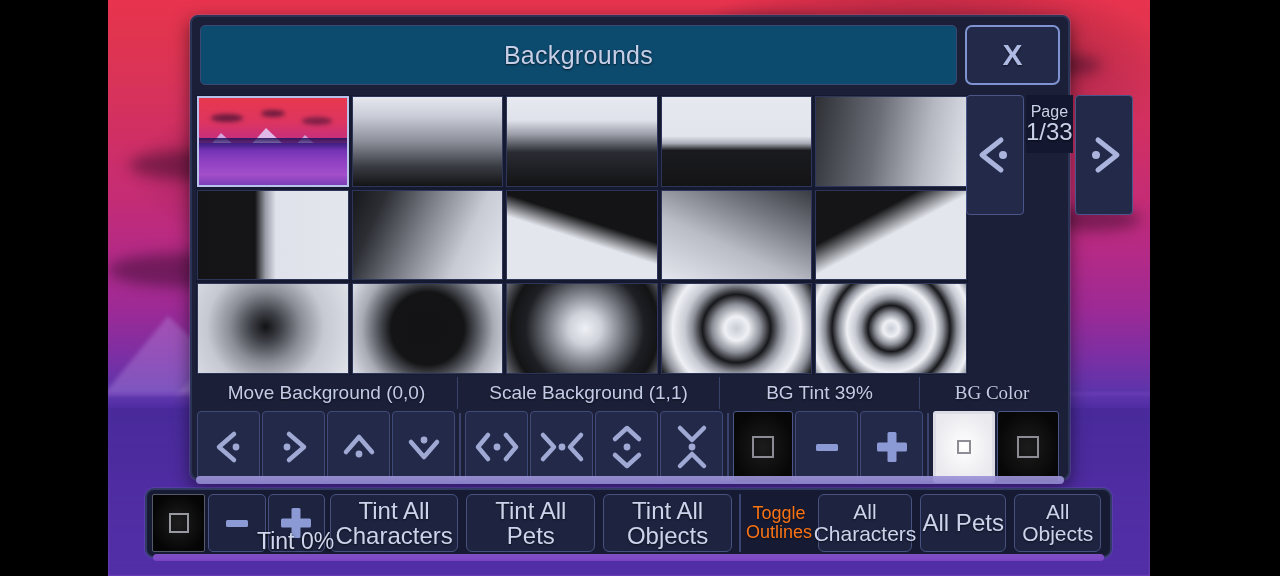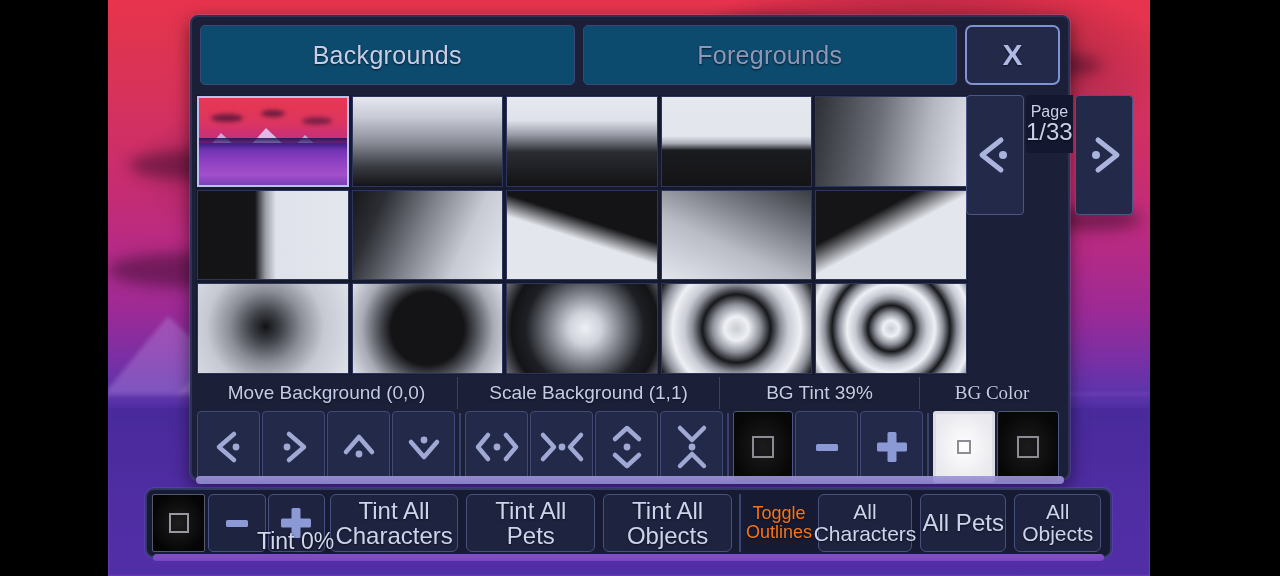--- a/index.html
+++ b/index.html
@@ -251,23 +251,20 @@
     <div class="grass" style="left:90.5%;bottom:22px;height:18px;transform:rotate(14deg);"></div>
     <div class="grass" style="left:91.5%;bottom:30px;height:22px;transform:rotate(6deg);"></div>
   </div>
 
   <div id="panel">
 
     <div id="tabs-row">
       <div class="tab">
         <span>Backgrounds</span>
       </div>
-      <div class="tab inactive">
-        <span>Foregrounds</span>
-      </div>
       <div id="close-btn">
         <span>X</span>
       </div>
     </div>
 
     <div id="grid">
       <div class="thumb selected">
         <div style="position:absolute;inset:0;background:linear-gradient(180deg,#e8384f 0%,#dd3560 28%,#c42f7e 48%,#8b3aa8 56%,#6e3fb4 62%,#8a46bd 74%,#a356c9 90%,#b263d0 100%);"></div>
         <div style="position:absolute;left:8%;top:18%;width:22%;height:10%;background:rgba(35,10,45,.6);border-radius:50%;filter:blur(2px);"></div>
         <div style="position:absolute;left:42%;top:14%;width:16%;height:8%;background:rgba(35,10,45,.6);border-radius:50%;filter:blur(2px);"></div>

